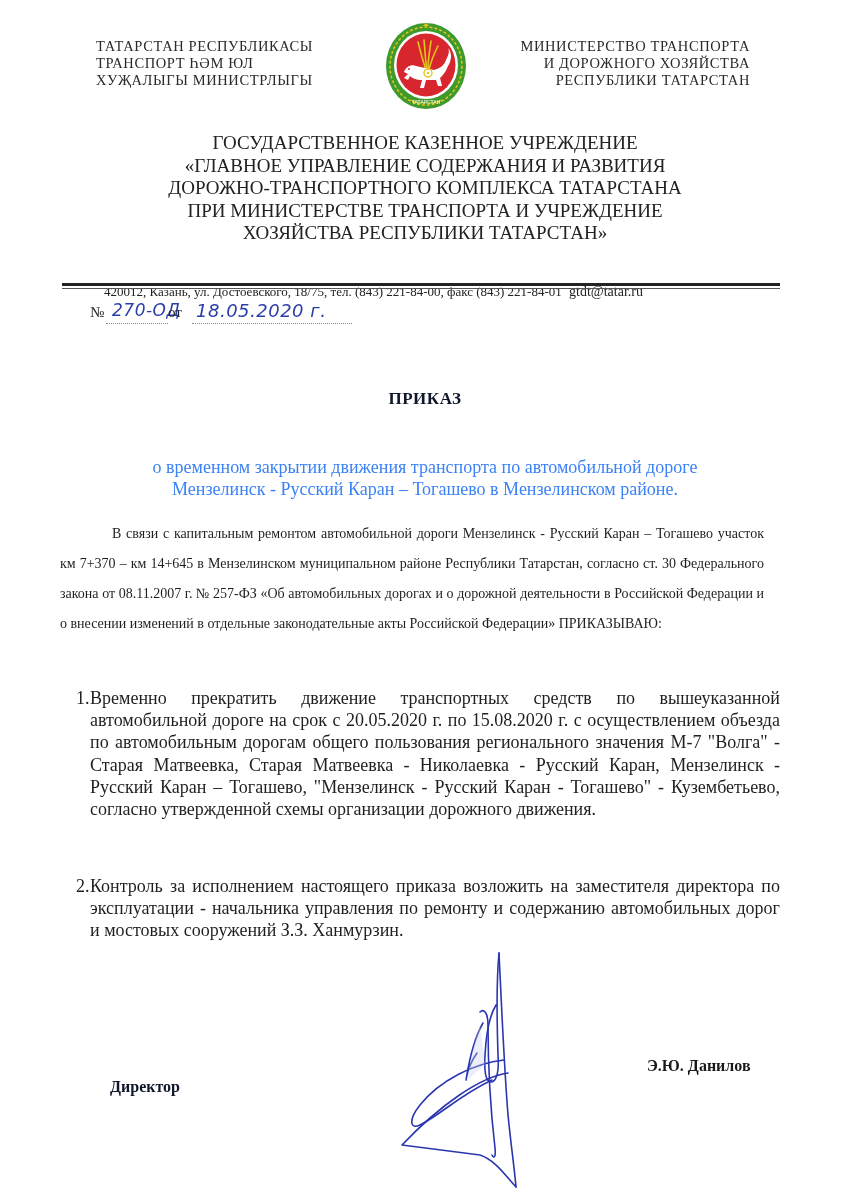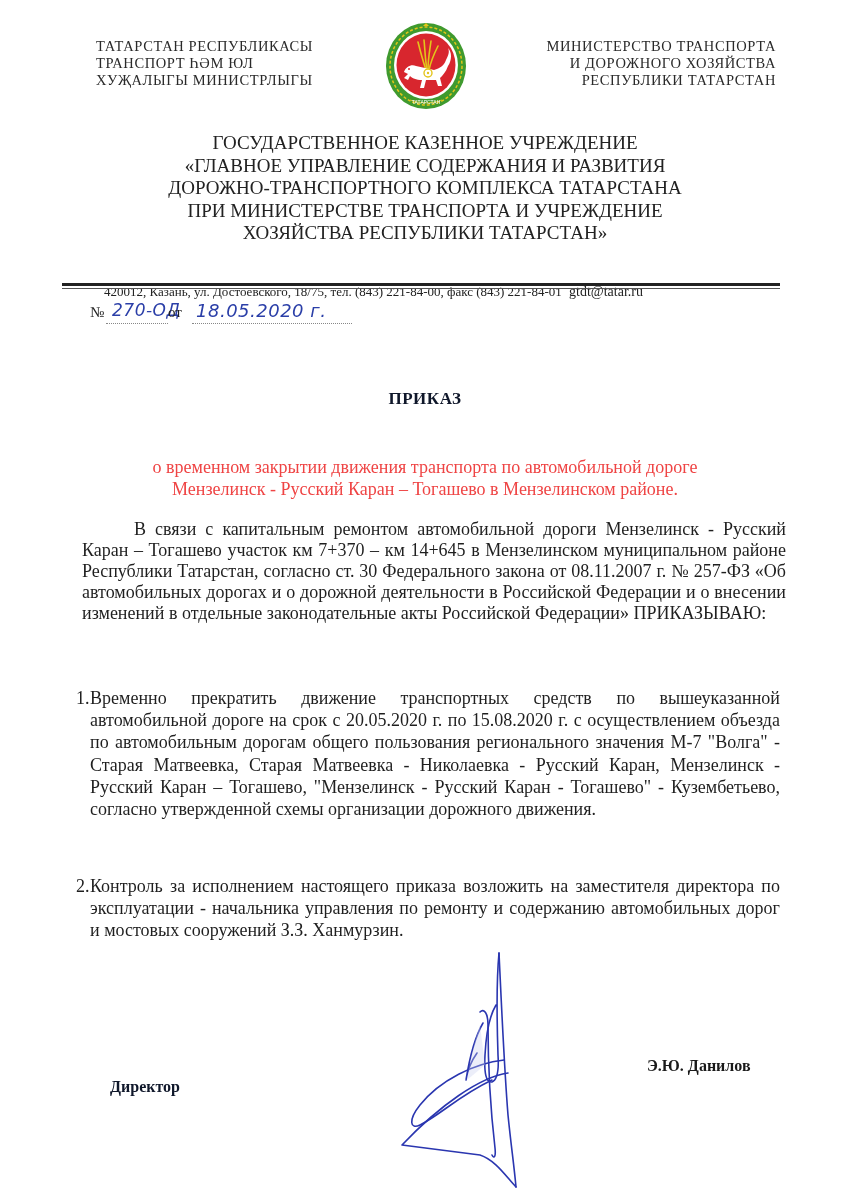--- a/index.html
+++ b/index.html
@@ -17,21 +17,21 @@
   }
   .abs { position: absolute; }
 
   
   .head-left {
     left: 96px; top: 38px; width: 260px;
     font-size: 14.5px; line-height: 17px; letter-spacing: 0.6px;
     color: #2a2a2a;
   }
   .head-right {
-    left: 470px; top: 38px; width: 306px;
+    left: 444px; top: 38px; width: 306px;
     font-size: 14.5px; line-height: 17px; letter-spacing: 0.6px;
     text-align: right; color: #2a2a2a;
   }
   .head-left div, .head-right div { white-space: nowrap; }
   .emblem {
     left: 382px; top: 22px; width: 88px; height: 88px;
   }
 
   .org {
     left: 80px; top: 132px; width: 690px;
@@ -75,27 +75,27 @@
     position: absolute; height: 0; border-top: 1px dotted #888;
   }
 
   
   .title {
     left: 0; top: 389px; width: 850px; text-align: center;
     font-weight: bold; font-size: 17px; letter-spacing: 0.5px; color: #0f172a;
   }
   .subject {
     left: 60px; top: 456px; width: 730px; text-align: center;
-    font-size: 18px; line-height: 22px; color: #ef4444;
+    font-size: 18px; line-height: 22px; color: #3b82f6;
   }
 
   
   .body-para {
-    left: 82px; top: 519px; width: 704px;
-    font-size: 18px; line-height: 21px;
+    left: 60px; top: 519px; width: 704px;
+    font-size: 14px; line-height: 30px;
     text-align: justify; text-indent: 52px; color: #1f1f1f;
   }
   .list {
     left: 76px; width: 704px;
     font-size: 18px; line-height: 22.2px; color: #1f1f1f;
   }
   .list .num {
     position: absolute; left: 0; top: 0;
   }
   .list .txt {

